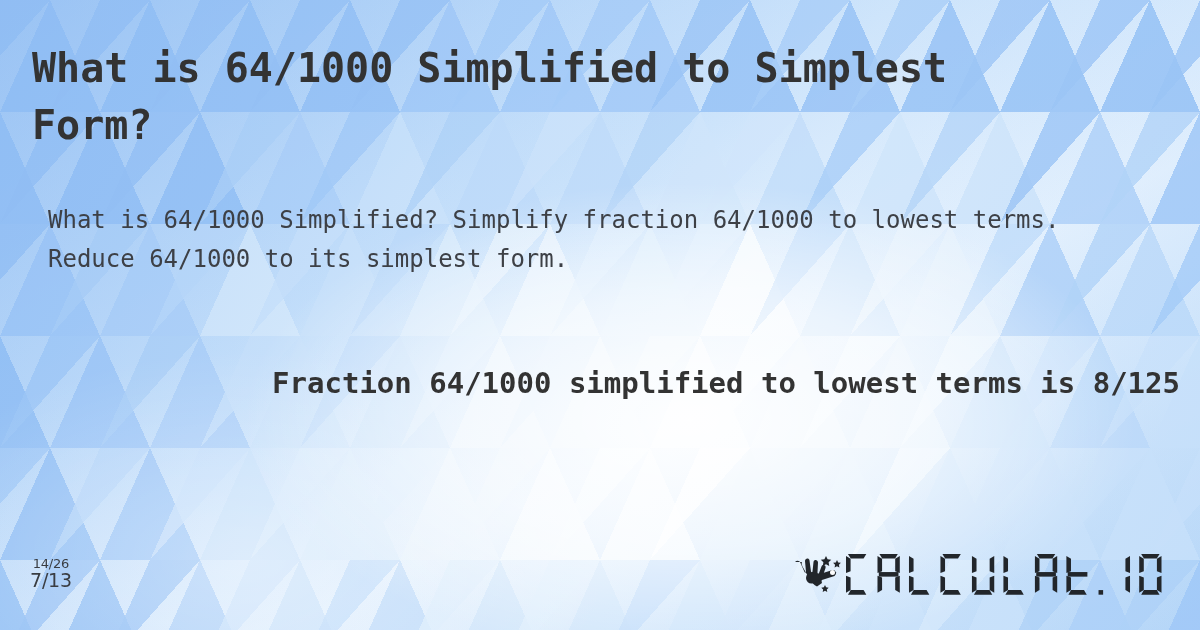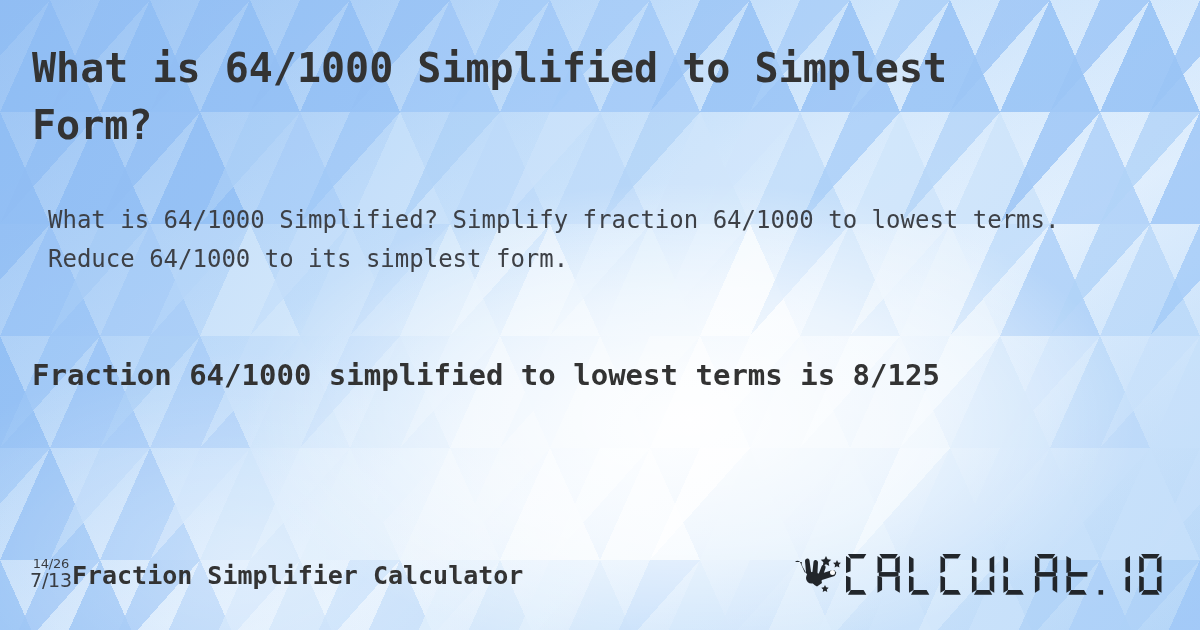--- a/index.html
+++ b/index.html
@@ -74,27 +74,28 @@
     line-height: 1.62;
     color: #3d4046;
     white-space: pre-wrap;
   }
 
   .result-line {
     position: absolute;
     left: 32px;
     top: 352px;
     width: 1140px;
-    margin: 0;
+    margin: 8px;
     font-family: "DejaVu Sans Mono", monospace;
     font-size: 29px;
     font-weight: bold;
     line-height: 1.62;
     color: #333333;
     white-space: pre-wrap;
+    text-align: right;
   }
 
   
   #footer {
     position: absolute;
     left: 0;
     right: 0;
     bottom: 26px;
     height: 58px;
     z-index: 4;
@@ -414,21 +415,20 @@
 
   </div>
 
   <div id="footer">
 
     <div id="footer-left">
       <div class="frac-icon">
         <span class="frac-top">14/26</span>
         <span class="frac-bottom">7/13</span>
       </div>
-      <span class="footer-title">Fraction Simplifier Calculator</span>
     </div>
 
     <div id="brand">
       <svg id="brand-mark" viewBox="0 0 112 92" aria-hidden="true">
         <g fill="#22262b">
 
           <path d="M14 20 c4 -4 9 -3 11 2 l8 18 c1 2 3 2 3 0 l-2 -22 c0 -6 8 -7 9 -1 l3 22 c0 2 3 2 3 0 l2 -19 c1 -6 9 -5 9 1 l-1 20 c0 2 2 3 3 1 l5 -13 c2 -5 10 -3 8 3 l-7 21 c-1 4 -1 6 0 9 l-10 7 c-6 -3 -11 -8 -15 -15 l-14 -25 c-2 -4 -2 -7 -1 -9 z"></path>
 
           <circle cx="47" cy="52" r="11"></circle>
 

